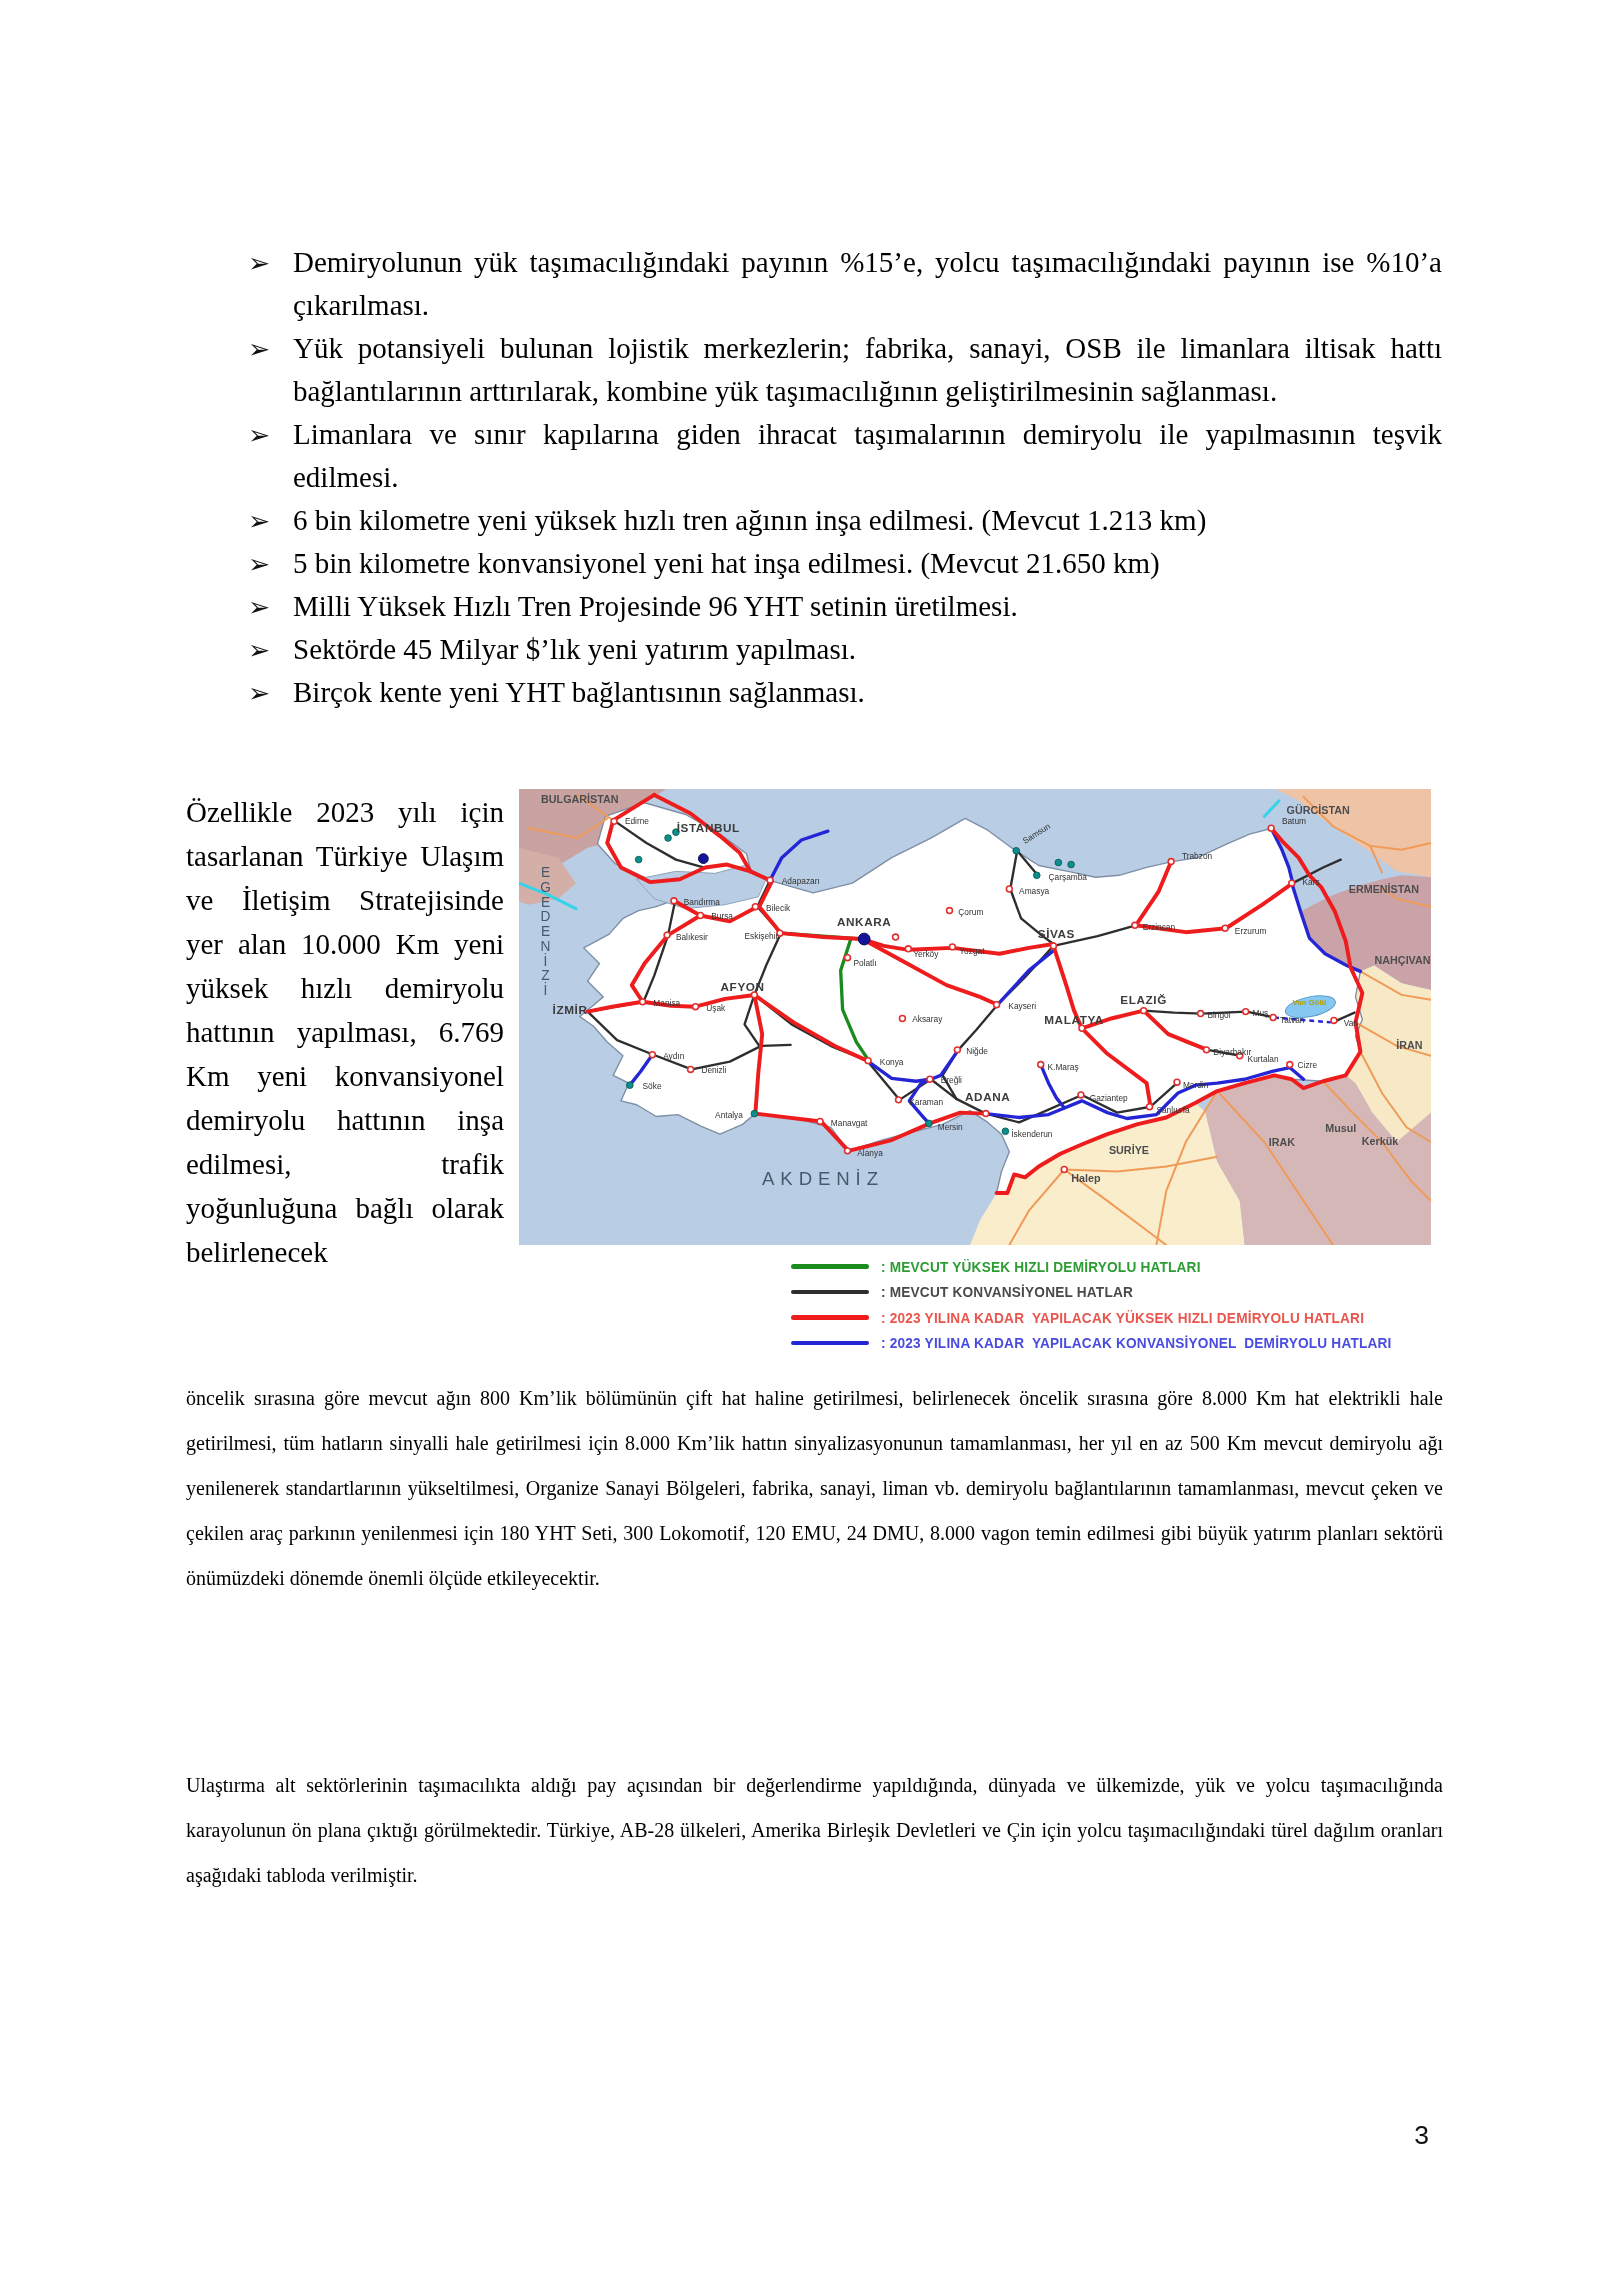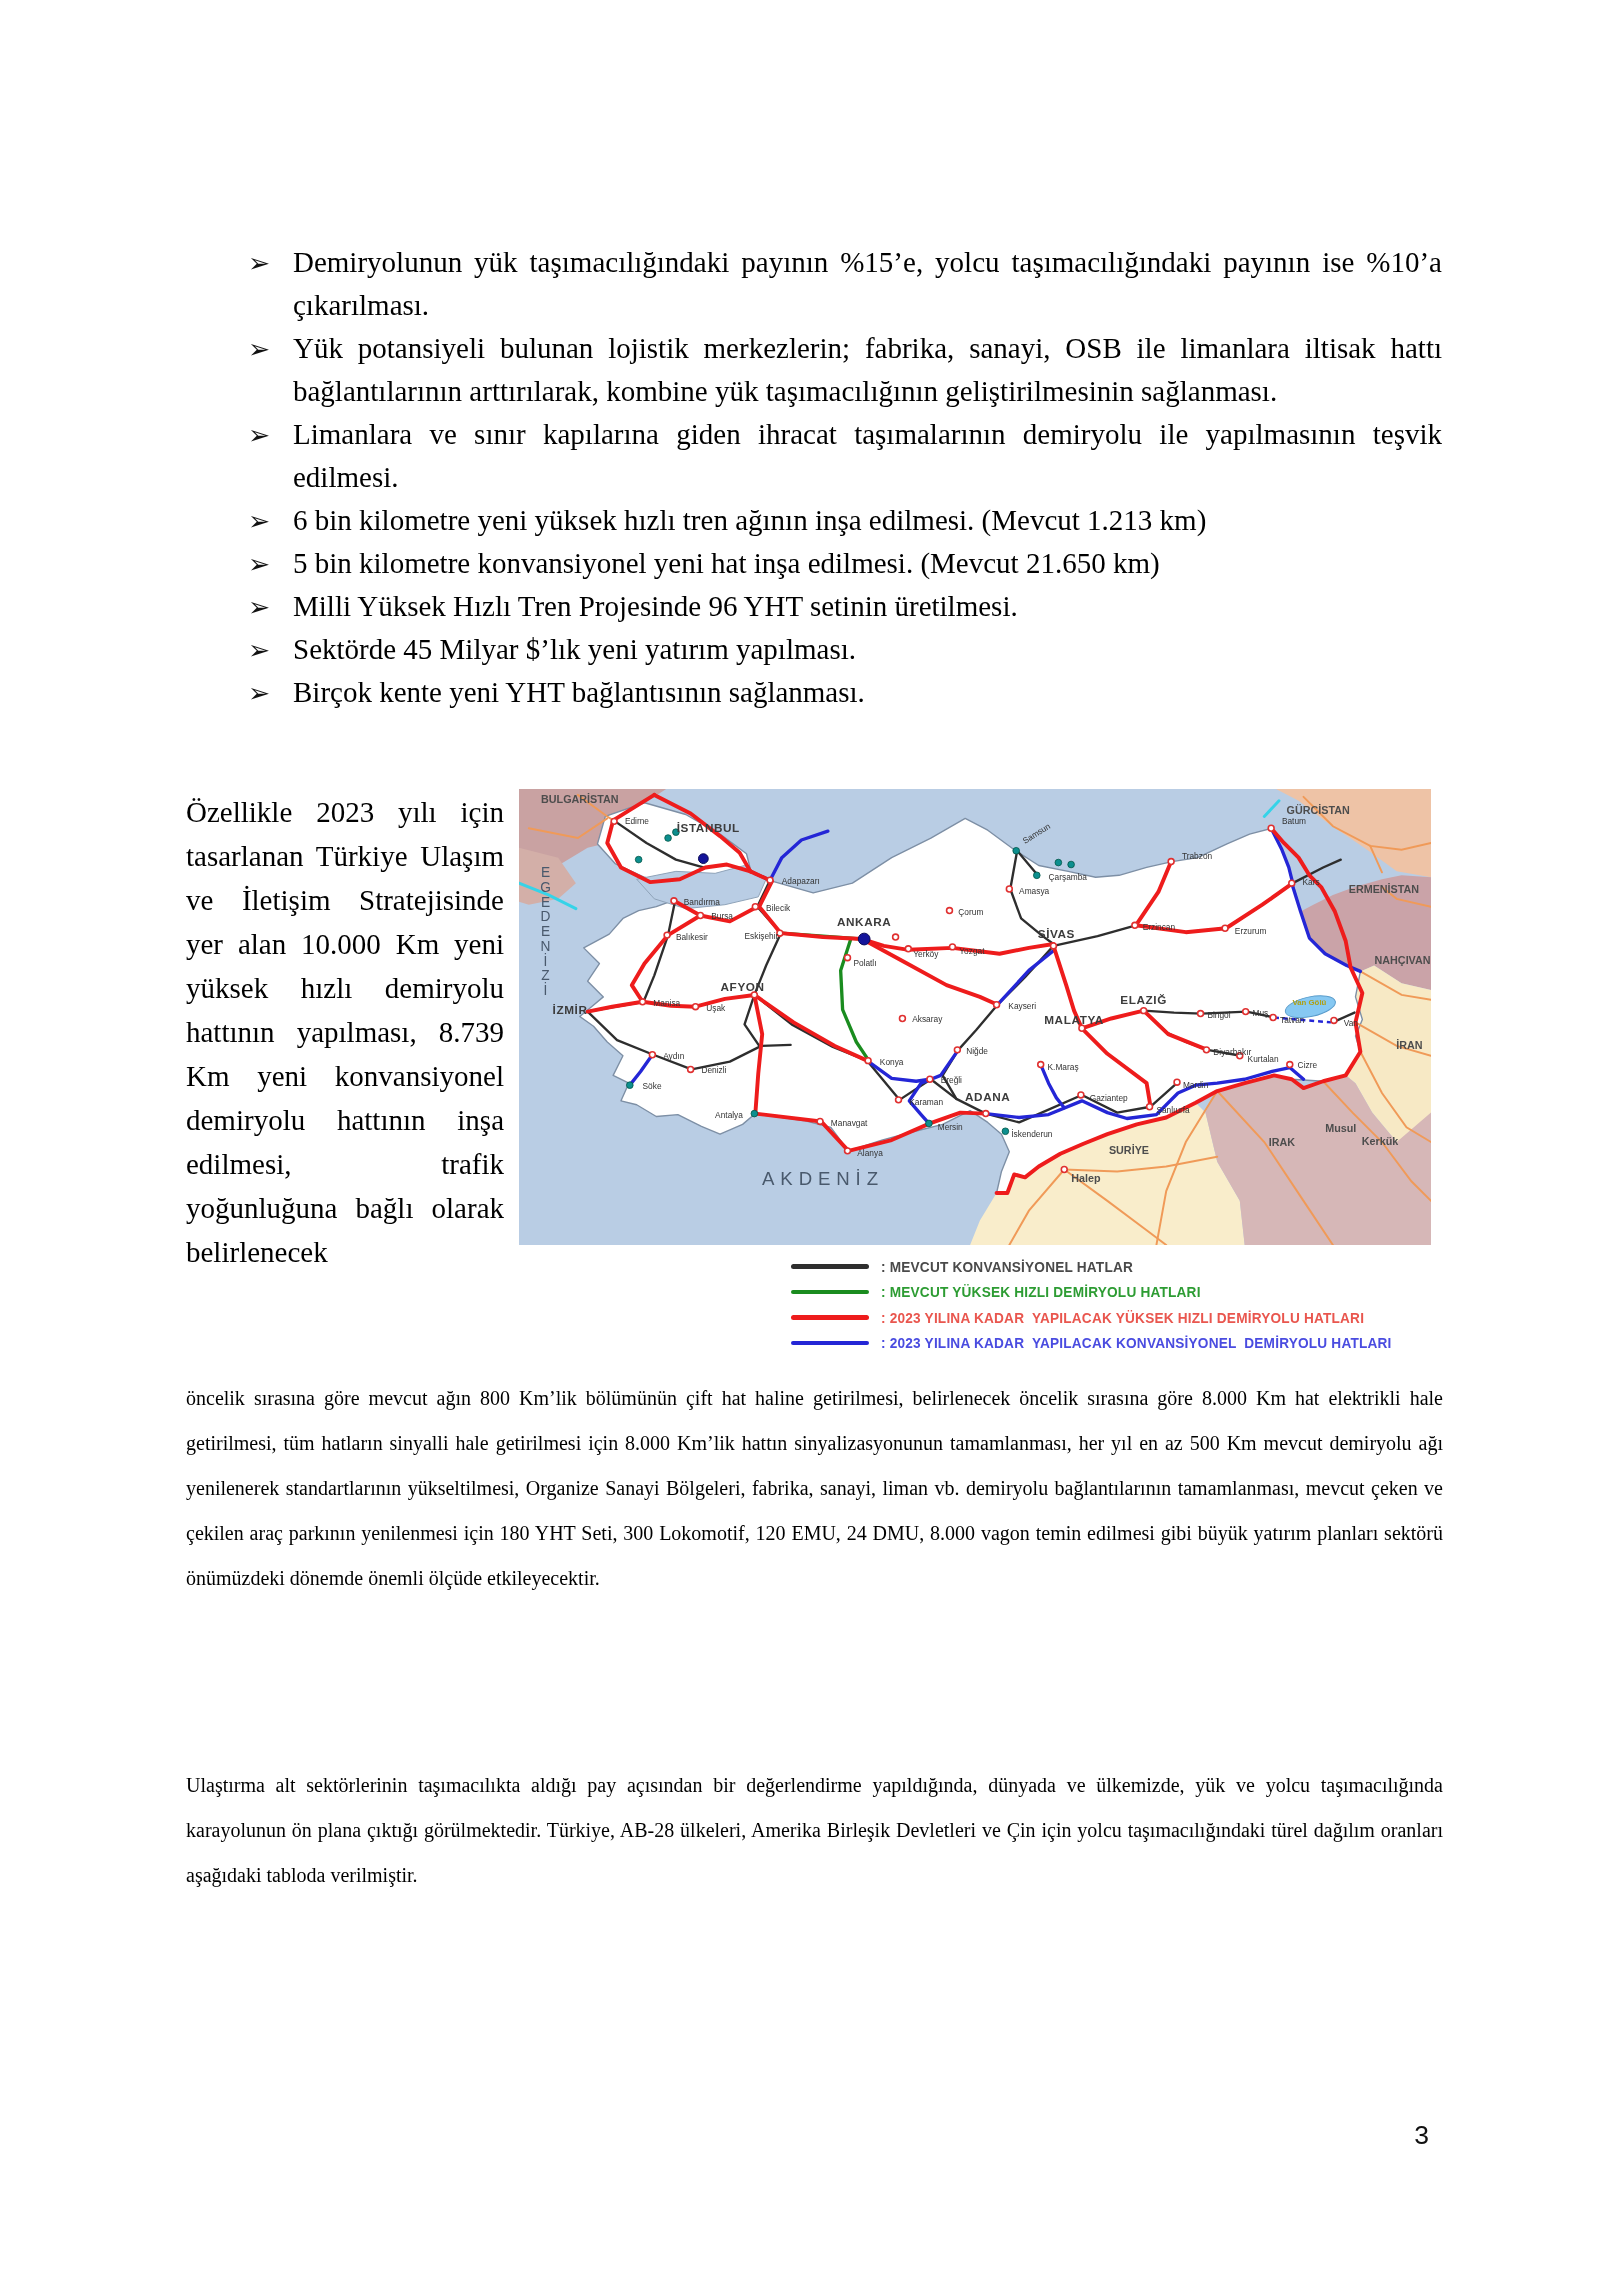--- a/index.html
+++ b/index.html
@@ -42,21 +42,21 @@
       <li><span class="marker">➢</span><span>Demiryolunun yük taşımacılığındaki payının %15’e, yolcu taşımacılığındaki payının ise %10’a çıkarılması.</span></li>
       <li><span class="marker">➢</span><span>Yük potansiyeli bulunan lojistik merkezlerin; fabrika, sanayi, OSB ile limanlara iltisak hattı bağlantılarının arttırılarak, kombine yük taşımacılığının geliştirilmesinin sağlanması.</span></li>
       <li><span class="marker">➢</span><span>Limanlara ve sınır kapılarına giden ihracat taşımalarının demiryolu ile yapılmasının teşvik edilmesi.</span></li>
       <li><span class="marker">➢</span><span>6 bin kilometre yeni yüksek hızlı tren ağının inşa edilmesi. (Mevcut 1.213 km)</span></li>
       <li><span class="marker">➢</span><span>5 bin kilometre konvansiyonel yeni hat inşa edilmesi. (Mevcut 21.650 km)</span></li>
       <li><span class="marker">➢</span><span>Milli Yüksek Hızlı Tren Projesinde 96 YHT setinin üretilmesi.</span></li>
       <li><span class="marker">➢</span><span>Sektörde 45 Milyar $’lık yeni yatırım yapılması.</span></li>
       <li><span class="marker">➢</span><span>Birçok kente yeni YHT bağlantısının sağlanması.</span></li>
     </ul>
 
-  <div class="side-para">Özellikle 2023 yılı için tasarlanan Türkiye Ulaşım ve İletişim Stratejisinde yer alan 10.000 Km yeni yüksek hızlı demiryolu hattının yapılması, 8.739 Km yeni konvansiyonel demiryolu hattının inşa edilmesi, trafik yoğunluğuna bağlı olarak belirlenecek</div>
+  <div class="side-para">Özellikle 2023 yılı için tasarlanan Türkiye Ulaşım ve İletişim Stratejisinde yer alan 10.000 Km yeni yüksek hızlı demiryolu hattının yapılması, 6.769 Km yeni konvansiyonel demiryolu hattının inşa edilmesi, trafik yoğunluğuna bağlı olarak belirlenecek</div>
 
   <div class="map-figure">
     <svg width="912" height="456" viewBox="0 0 930 465">
 
       <rect x="0" y="0" width="930" height="465" fill="#b9cde4"></rect>
 
       <path d="M0,0 L150,0 L138,8 L112,22 L96,32 L90,55 L70,60 L40,78 L20,86 L0,90 Z" fill="#c9a2a2"></path>
       <path d="M0,60 L40,70 L58,96 L40,112 L10,118 L0,115 Z" fill="#d3afa8"></path>
       <path d="M772,0 L930,0 L930,90 L895,84 L862,60 L825,35 L795,12 Z" fill="#eec3a6"></path>
       <path d="M930,90 L930,205 L900,198 L872,180 L858,186 L844,180 L822,168 L806,152 L797,125 L810,118 L830,108 L852,100 L880,92 L900,88 Z" fill="#caa3a8"></path>
@@ -291,26 +291,26 @@
           <text x="27" y="165" class="c-sea" text-anchor="middle" font-size="14">N</text>
           <text x="27" y="180" class="c-sea" text-anchor="middle" font-size="14">İ</text>
           <text x="27" y="195" class="c-sea" text-anchor="middle" font-size="14">Z</text>
           <text x="27" y="210" class="c-sea" text-anchor="middle" font-size="14">İ</text>
           <text x="310" y="404" class="c-sea" text-anchor="middle" font-size="19" letter-spacing="6">AKDENİZ</text>
           <text x="806" y="220" class="c-lake" text-anchor="middle">Van Gölü</text>
         </g>
     </svg>
     <div class="legend" id="legend">
         <div class="legend-row">
+          <span class="legend-line" style="background: rgb(26, 140, 31);"></span>
+          <span class="legend-label" style="color: rgb(45, 156, 51);">: MEVCUT YÜKSEK HIZLI DEMİRYOLU HATLARI</span>
+        </div>
+        <div class="legend-row">
           <span class="legend-line" style="background: rgb(46, 46, 46);"></span>
           <span class="legend-label" style="color: rgb(74, 74, 74);">: MEVCUT KONVANSİYONEL HATLAR</span>
-        </div>
-        <div class="legend-row">
-          <span class="legend-line" style="background: rgb(26, 140, 31);"></span>
-          <span class="legend-label" style="color: rgb(45, 156, 51);">: MEVCUT YÜKSEK HIZLI DEMİRYOLU HATLARI</span>
         </div>
         <div class="legend-row">
           <span class="legend-line" style="background: rgb(238, 28, 28);"></span>
           <span class="legend-label" style="color: rgb(233, 86, 78);">: 2023 YILINA KADAR  YAPILACAK YÜKSEK HIZLI DEMİRYOLU HATLARI</span>
         </div>
         <div class="legend-row">
           <span class="legend-line" style="background: rgb(36, 38, 214);"></span>
           <span class="legend-label" style="color: rgb(74, 76, 224);">: 2023 YILINA KADAR  YAPILACAK KONVANSİYONEL  DEMİRYOLU HATLARI</span>
         </div>
       </div>

